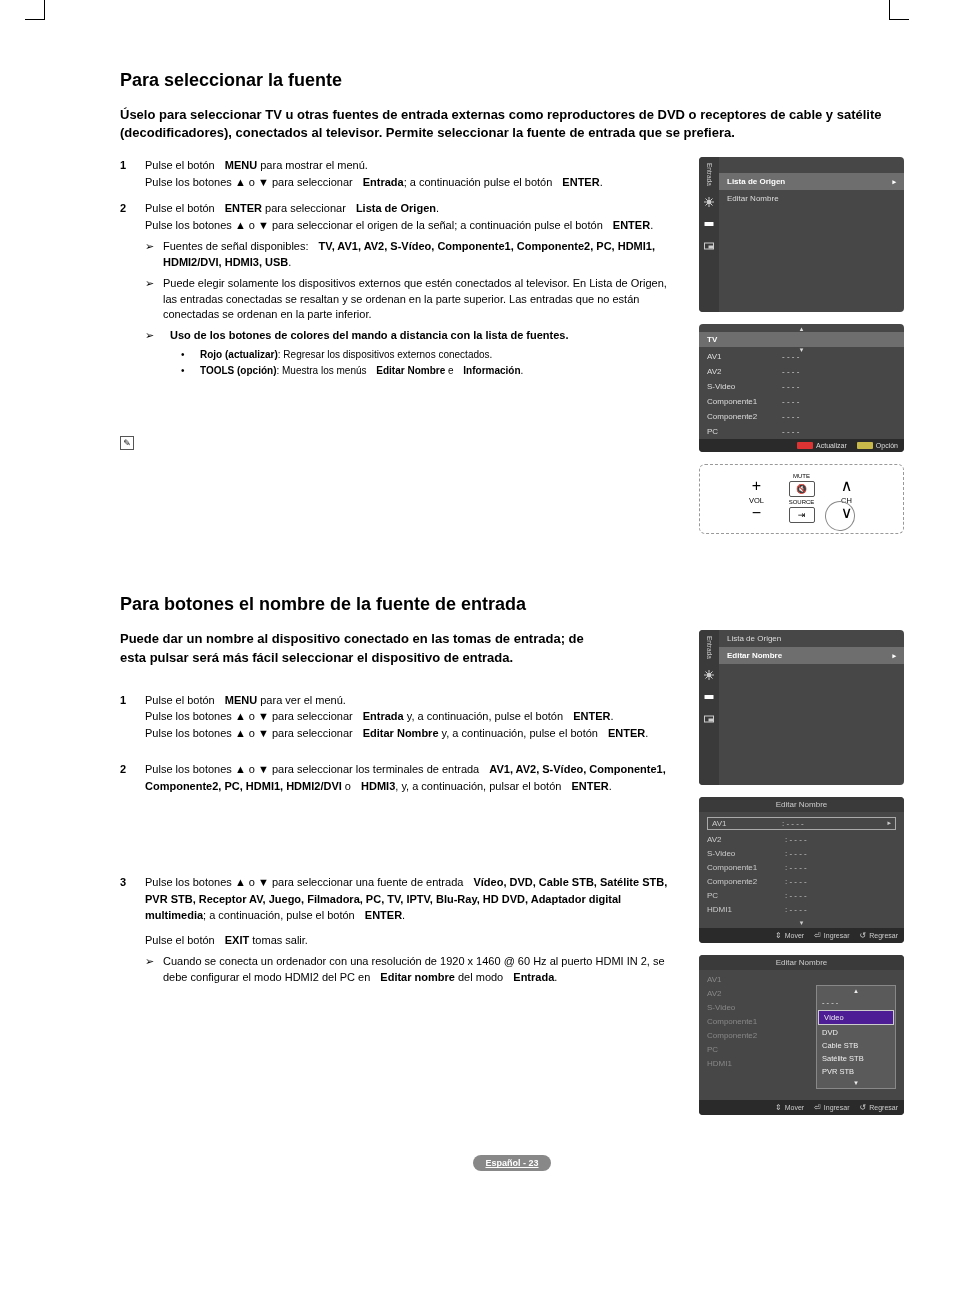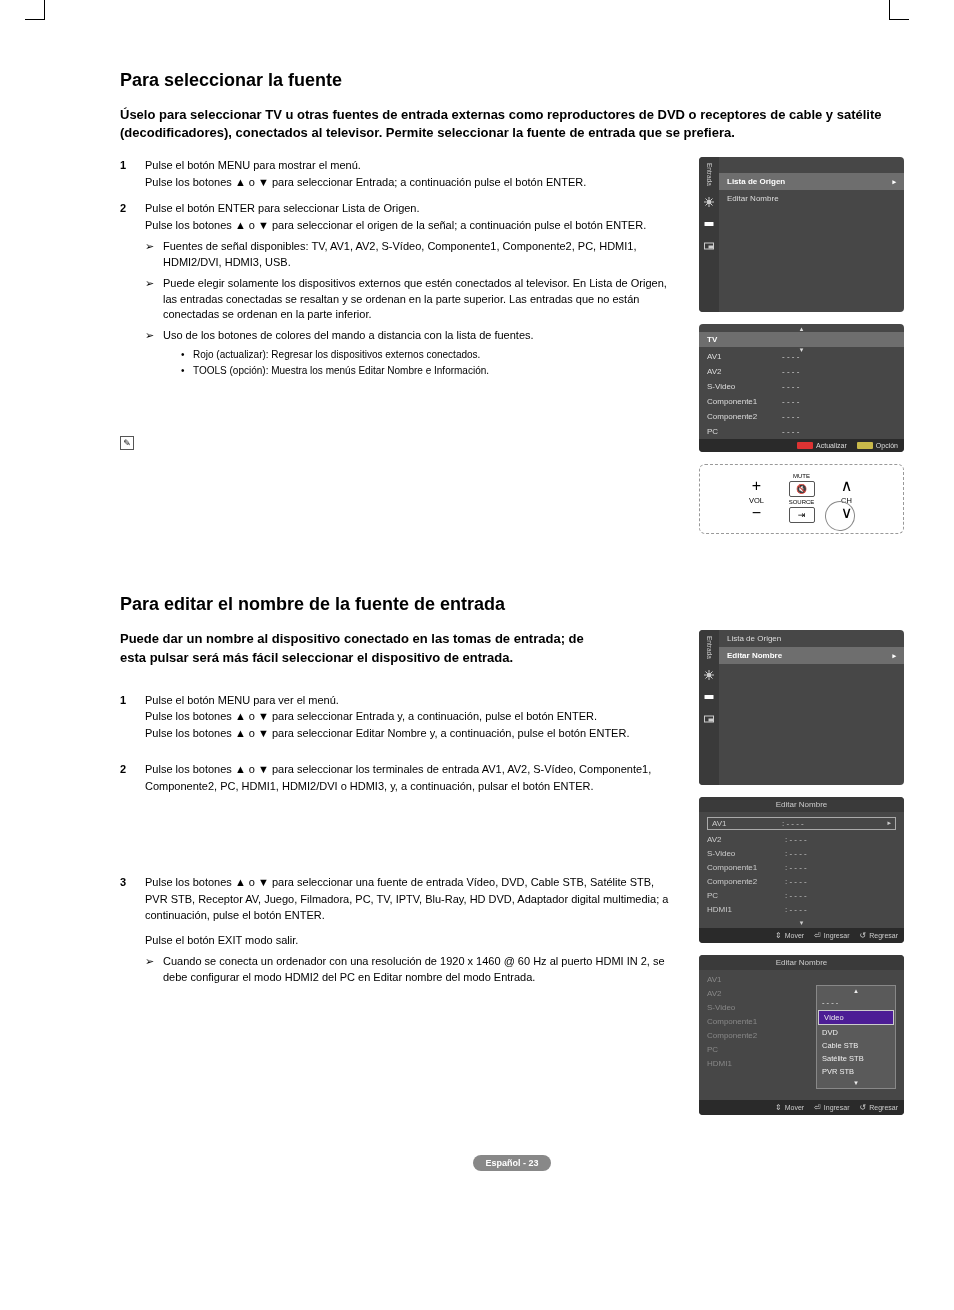--- a/index.html
+++ b/index.html
@@ -15,21 +15,21 @@
   ol.steps { list-style: none; }
   ol.steps > li { display: flex; font-size: 11px; line-height: 1.5; margin-bottom: 10px; }
   ol.steps > li > .num { width: 25px; font-weight: bold; flex-shrink: 0; }
   ol.steps > li > .body { flex: 1; }
   .arrow-list { list-style: none; margin-top: 6px; }
   .arrow-list li { display: flex; font-size: 11px; line-height: 1.4; margin-bottom: 6px; }
   .arrow-list li .arr { width: 18px; flex-shrink: 0; }
   .bullet-list { list-style: none; margin-left: 18px; margin-top: 4px; }
   .bullet-list li { display: flex; font-size: 10px; line-height: 1.4; margin-bottom: 2px; }
   .bullet-list li .dot { width: 12px; flex-shrink: 0; }
-  b { font-weight: normal; }
+  b { font-weight: bold; margin-left: 7px; }
   .tip { display: flex; align-items: flex-start; gap: 8px; font-size: 11px; line-height: 1.4; margin-top: 50px; }
   .tip-icon { width: 14px; height: 14px; border: 1px solid #555; font-size: 9px; text-align: center; line-height: 13px; flex-shrink: 0; }
   .osd { background: #474747; border-radius: 4px; color: #ddd; font-size: 8px; padding-bottom: 5px; position: relative; overflow: hidden; }
   .osd-sidebar { position: absolute; left: 0; top: 0; width: 20px; height: 100%; background: #3a3a3a; display: flex; flex-direction: column; align-items: center; padding-top: 6px; gap: 10px; }
   .osd-sidebar .sideico { width: 12px; height: 12px; }
   .osd-sidebar .lbl { writing-mode: vertical-rl; font-size: 6.5px; color: #ccc; }
   .osd-content { margin-left: 20px; }
   .osd-row { padding: 4px 8px; display: flex; align-items: center; }
   .osd-row.hl { background: #6e6e6e; color: #fff; font-weight: bold; }
   .osd-row .tri { font-size: 7px; margin-left: auto; }
@@ -64,21 +64,21 @@
   .osd3 .row.sel .boxed { border: 1px solid #aaa; padding: 1px 4px; width: 100%; display: flex; }
   .osd3 .row.sel .boxed .name { width: 70px; }
   .osd3 .row.sel .boxed .tri { margin-left: auto; font-size: 7px; }
   .osd3 .dim { color: #888; }
   .osd3 .popup { position: absolute; right: 8px; top: 30px; width: 80px; background: #5a5a5a; border: 1px solid #888; }
   .osd3 .popup .prow { padding: 2px 5px; font-size: 7.5px; color: #eee; }
   .osd3 .popup .prow.psel { background: #4c1d95; border: 1px solid #ccc; margin: 1px; }
   .osd3 .popup .marr { text-align: center; font-size: 7px; color: #eee; padding: 1px 0; }
   .osd3 .footer { background: #2a2a2a; padding: 3px 6px; font-size: 7px; display: flex; gap: 10px; justify-content: flex-end; }
   .page-footer { text-align: center; margin-top: 40px; }
-  .badge { display: inline-block; background: #888; color: #fff; font-size: 9px; font-weight: bold; border-radius: 9px; padding: 3px 12px; }
+  .badge { display: inline-block; background: #888; color: #fff; font-size: 9px; font-weight: bold; border-radius: 9px; padding: 3px 12px; text-decoration: underline; }
   .doc-foot { display: flex; justify-content: space-between; font-size: 9px; color: #666; margin-top: 30px; padding: 0 20px 0 0; }
   .tri-down-center { text-align: center; font-size: 7px; padding: 1px 0; }
 </style>
 </head>
 <body>
 
 <div class="crop-mark-tl"></div>
 <div class="crop-mark-tr"></div>
 
 <div class="page">
@@ -225,21 +225,21 @@
       <div class="rocker">
         <div class="sym">∧</div>
         <div class="lab">CH</div>
         <div class="sym">∨</div>
       </div>
       <div class="hl-circle" style="right:48px; bottom:2px;"></div>
     </div>
   </div>
 </div>
 
-<h2 style="margin-top:60px;">Para editar el nombre de la fuente de entrada</h2>
+<h2 style="margin-top:60px;">Para botones el nombre de la fuente de entrada</h2>
 
 <div class="columns">
   <div class="left-col">
     <p class="intro" style="max-width:480px;">Puede dar un nombre al dispositivo conectado en las tomas de entrada; de esta pulsar será más fácil seleccionar el dispositivo de entrada.</p>
 
     <ol class="steps" style="margin-top:25px;">
       <li>
         <span class="num">1</span>
         <div class="body">
           <span>Pulse el botón </span><b>MENU</b><span> para ver el menú.</span><br>
@@ -250,21 +250,21 @@
       <li style="margin-top:20px;">
         <span class="num">2</span>
         <div class="body">
           <span>Pulse los botones ▲ o ▼ para seleccionar los terminales de entrada </span><b>AV1, AV2, S-Vídeo, Componente1, Componente2, PC, HDMI1, HDMI2/DVI</b><span> o </span><b>HDMI3</b><span>, y, a continuación, pulsar el botón </span><b>ENTER</b><span>.</span>
         </div>
       </li>
       <li style="margin-top:80px;">
         <span class="num">3</span>
         <div class="body">
           <span>Pulse los botones ▲ o ▼ para seleccionar una fuente de entrada </span><b>Vídeo, DVD, Cable STB, Satélite STB, PVR STB, Receptor AV, Juego, Filmadora, PC, TV, IPTV, Blu-Ray, HD DVD, Adaptador digital multimedia</b><span>; a continuación, pulse el botón </span><b>ENTER</b><span>.</span>
-          <p style="margin-top:8px;"><span>Pulse el botón </span><b>EXIT</b><span> modo salir.</span></p>
+          <p style="margin-top:8px;"><span>Pulse el botón </span><b>EXIT</b><span> tomas salir.</span></p>
           <ul class="arrow-list" style="margin-top:6px;">
             <li>
                   <span class="arr">➢</span>
                   <div><span>Cuando se conecta un ordenador con una resolución de 1920 x 1460 @ 60 Hz al puerto HDMI IN 2, se debe configurar el modo HDMI2 del PC en </span><b>Editar nombre</b><span> del modo </span><b>Entrada</b><span>.</span></div>
                 </li>
           </ul>
         </div>
       </li>
     </ol>
   </div>

